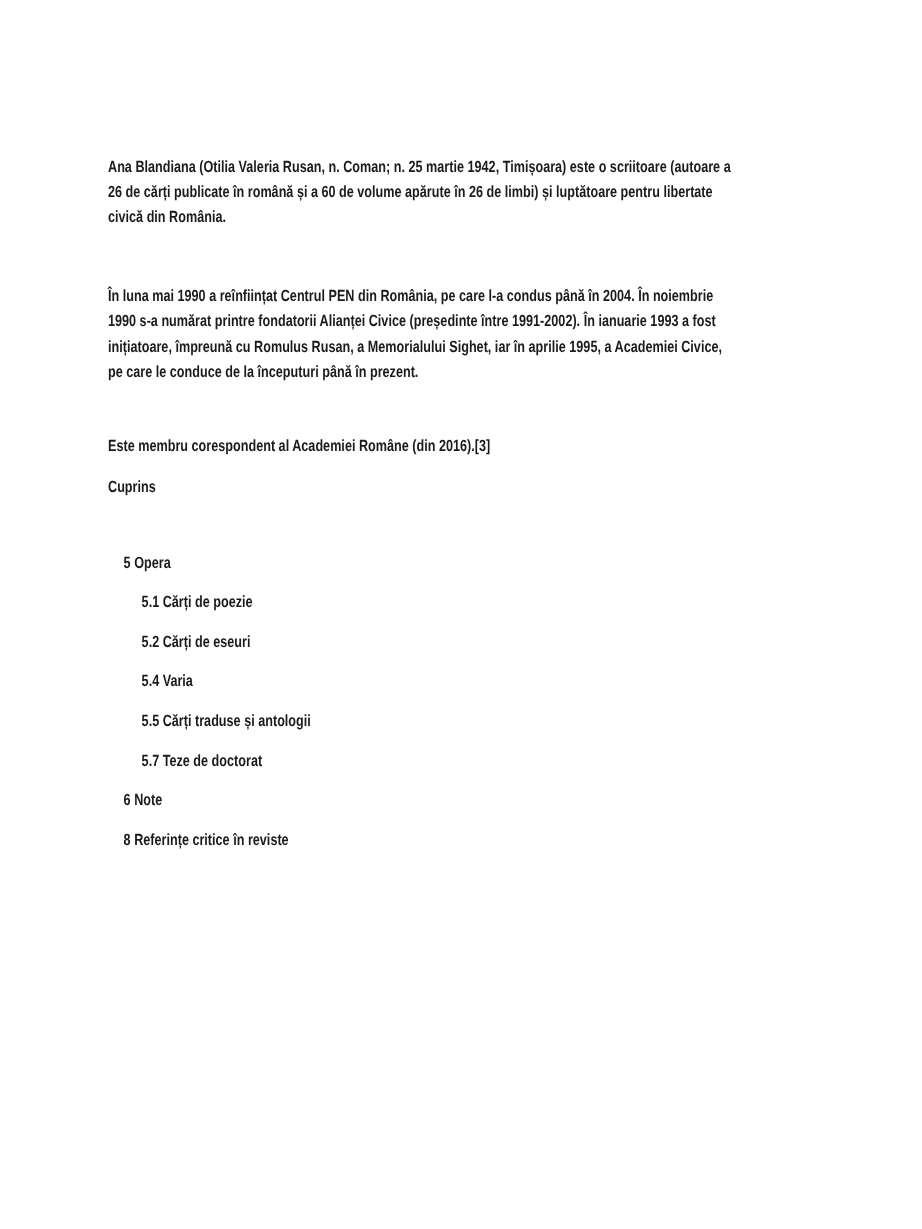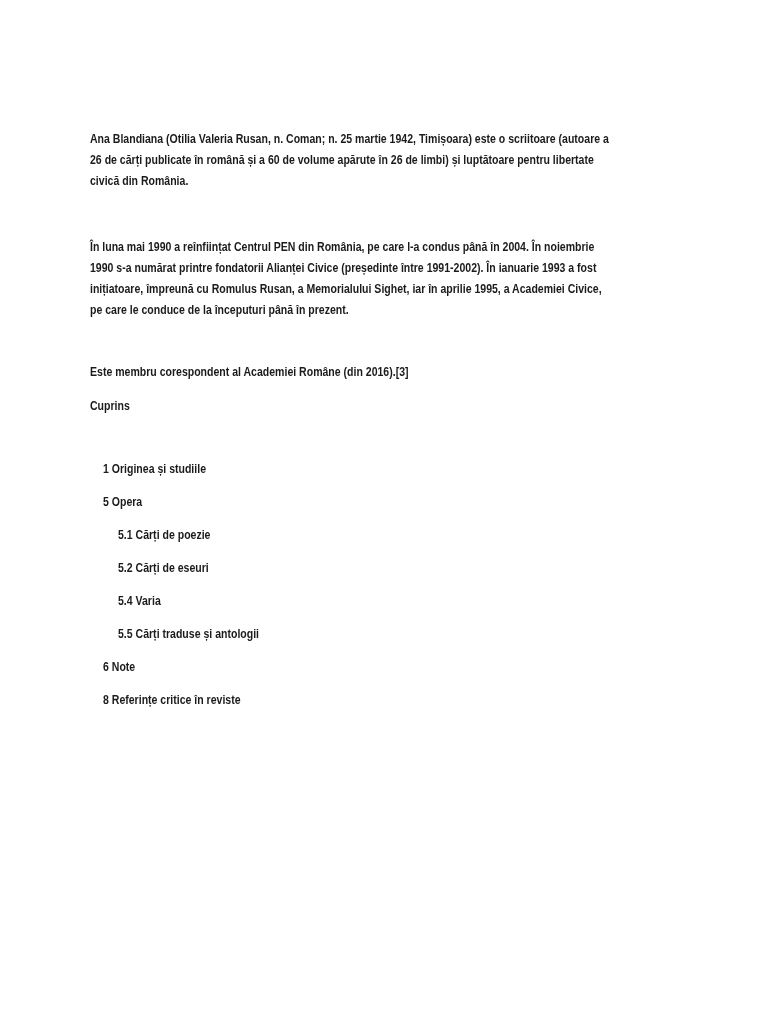--- a/index.html
+++ b/index.html
@@ -60,24 +60,24 @@
       <div class="pline"><span class="tx">pe care le conduce de la începuturi până în prezent.</span></div>
     </div>
 
     <div class="para para-membership">
       <div class="pline"><span class="tx">Este membru corespondent al Academiei Române (din 2016).[3]</span></div>
     </div>
 
     <div class="toc-title"><span class="tx">Cuprins</span></div>
 
     <div>
-      <div class="toc-item lvl1"><span class="tx">1 Originea și studiile</span></div>
       <div class="toc-item lvl1"><span class="tx">5 Opera</span></div>
       <div class="toc-item lvl2"><span class="tx">5.1 Cărți de poezie</span></div>
       <div class="toc-item lvl2"><span class="tx">5.2 Cărți de eseuri</span></div>
       <div class="toc-item lvl2"><span class="tx">5.4 Varia</span></div>
       <div class="toc-item lvl2"><span class="tx">5.5 Cărți traduse și antologii</span></div>
+      <div class="toc-item lvl2"><span class="tx">5.7 Teze de doctorat</span></div>
       <div class="toc-item lvl1"><span class="tx">6 Note</span></div>
       <div class="toc-item lvl1"><span class="tx">8 Referințe critice în reviste</span></div>
     </div>
 
   </div>
 </div>
 
 </body></html>

